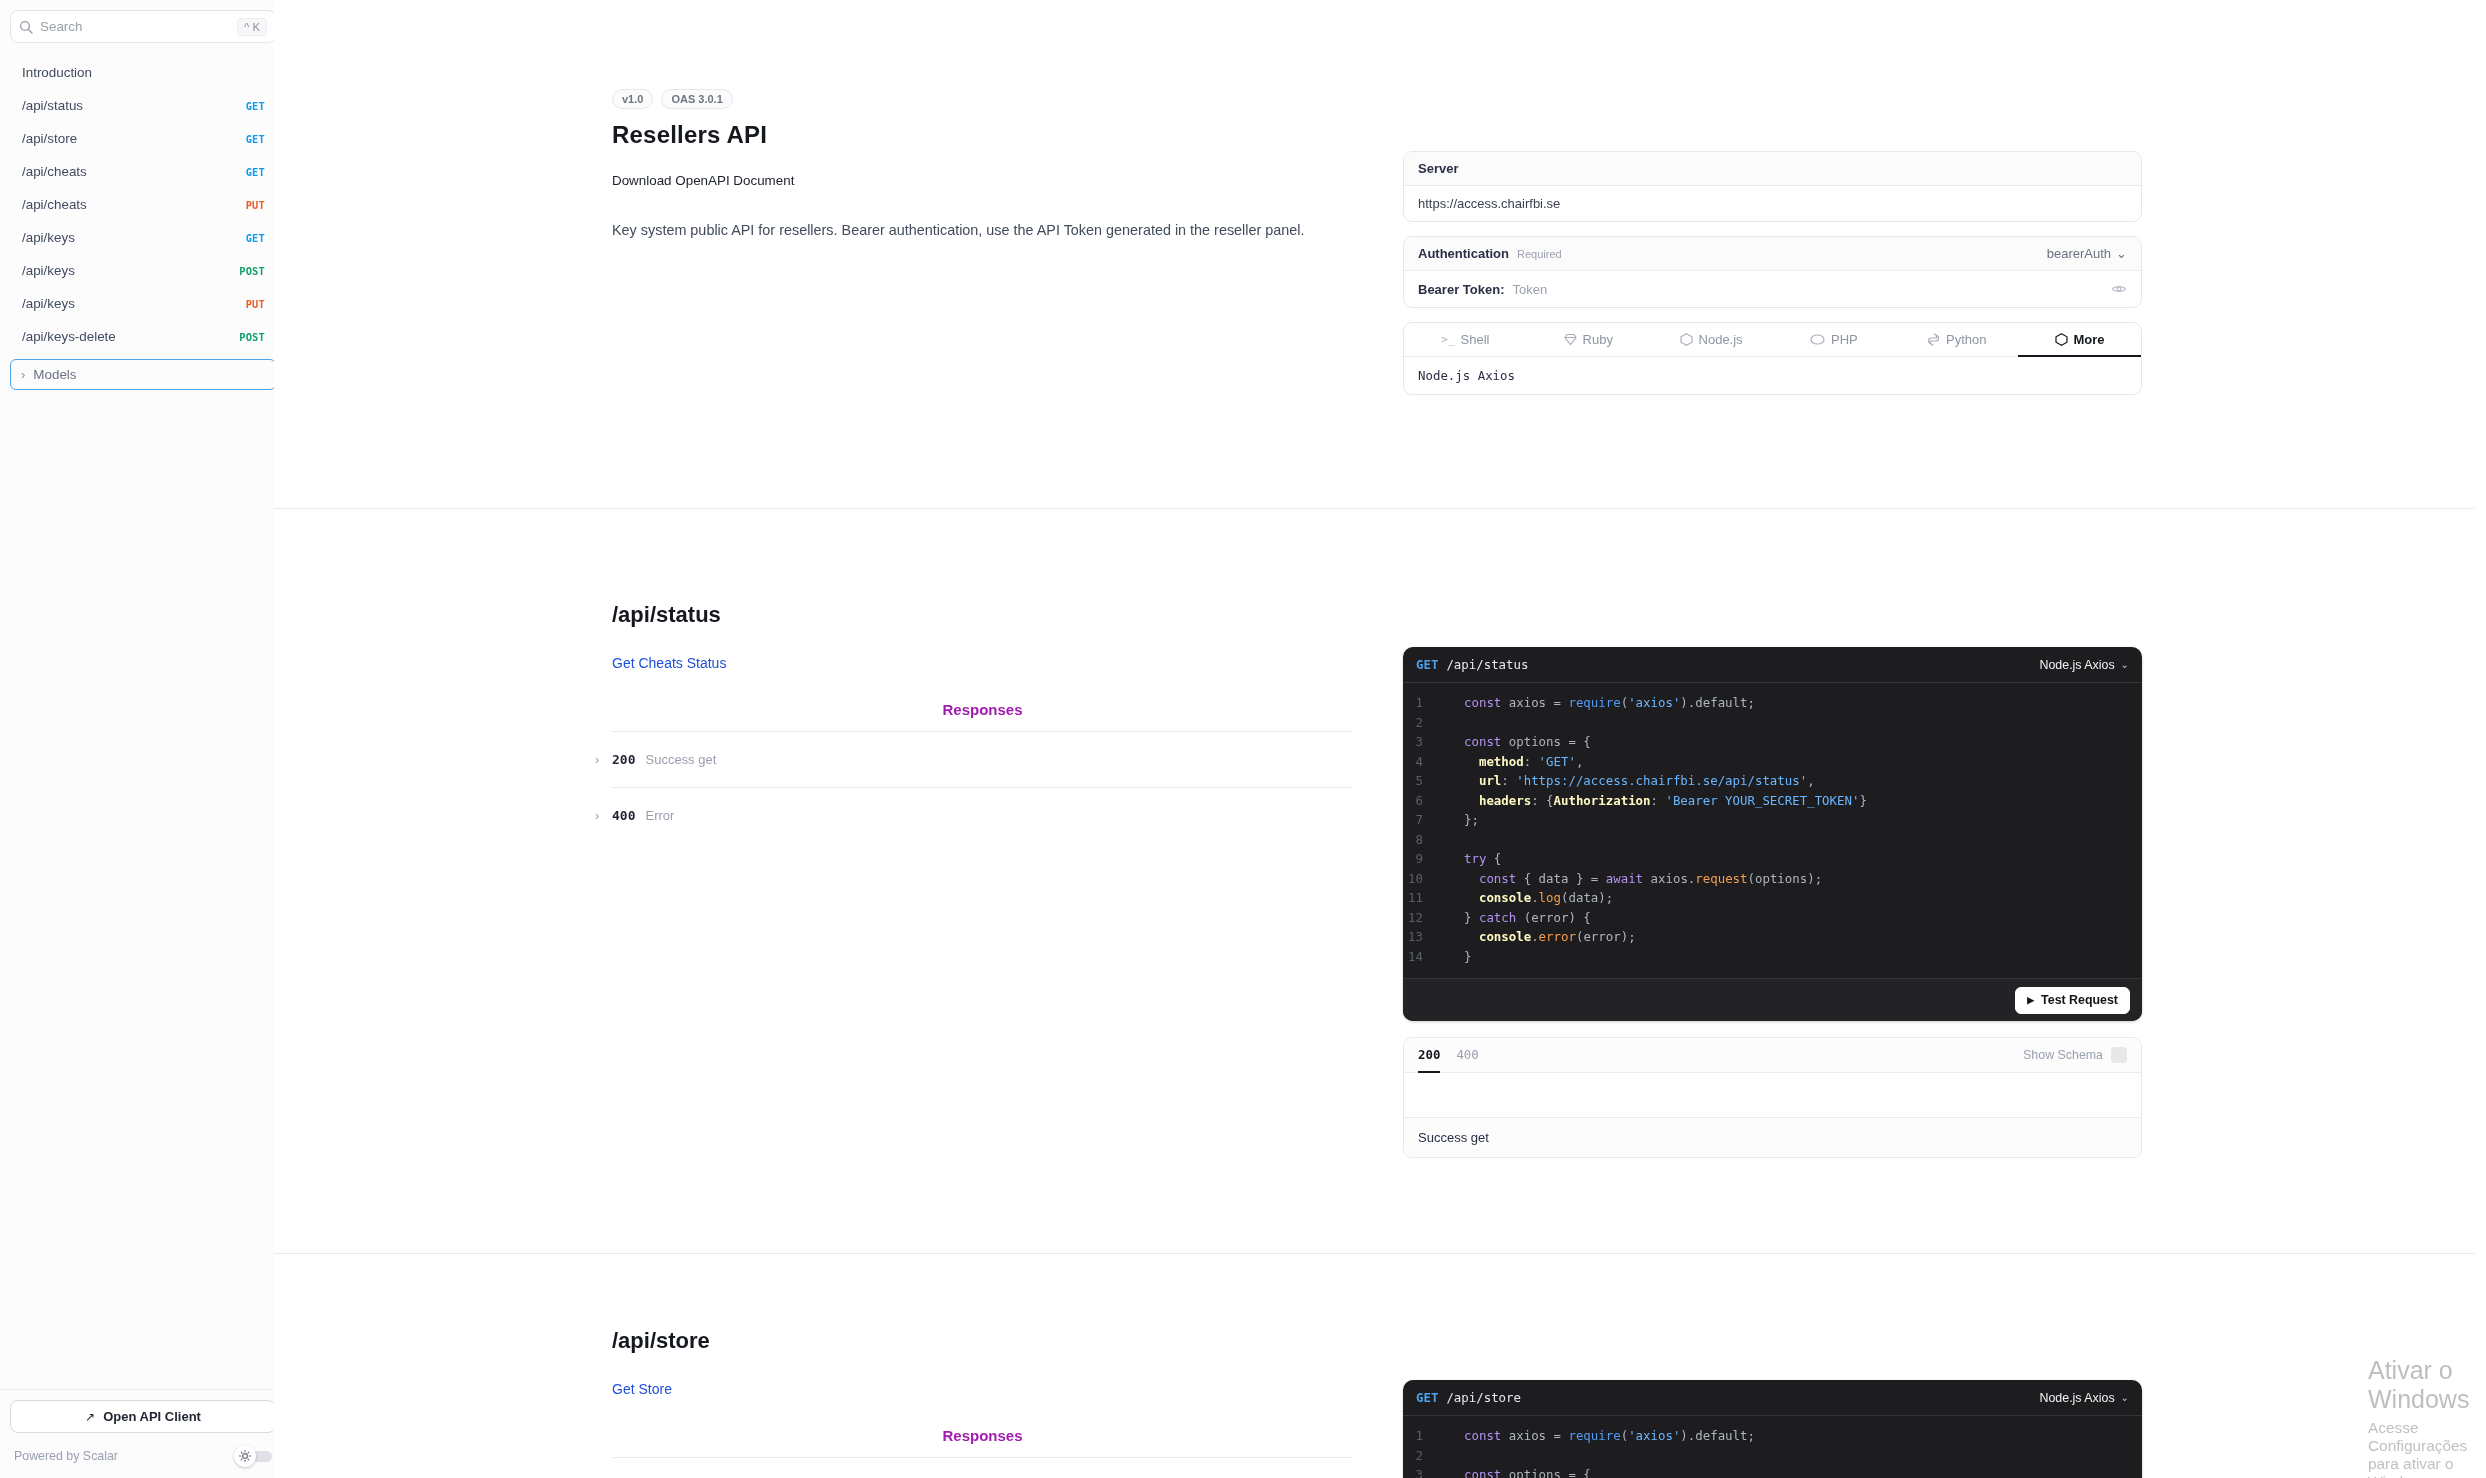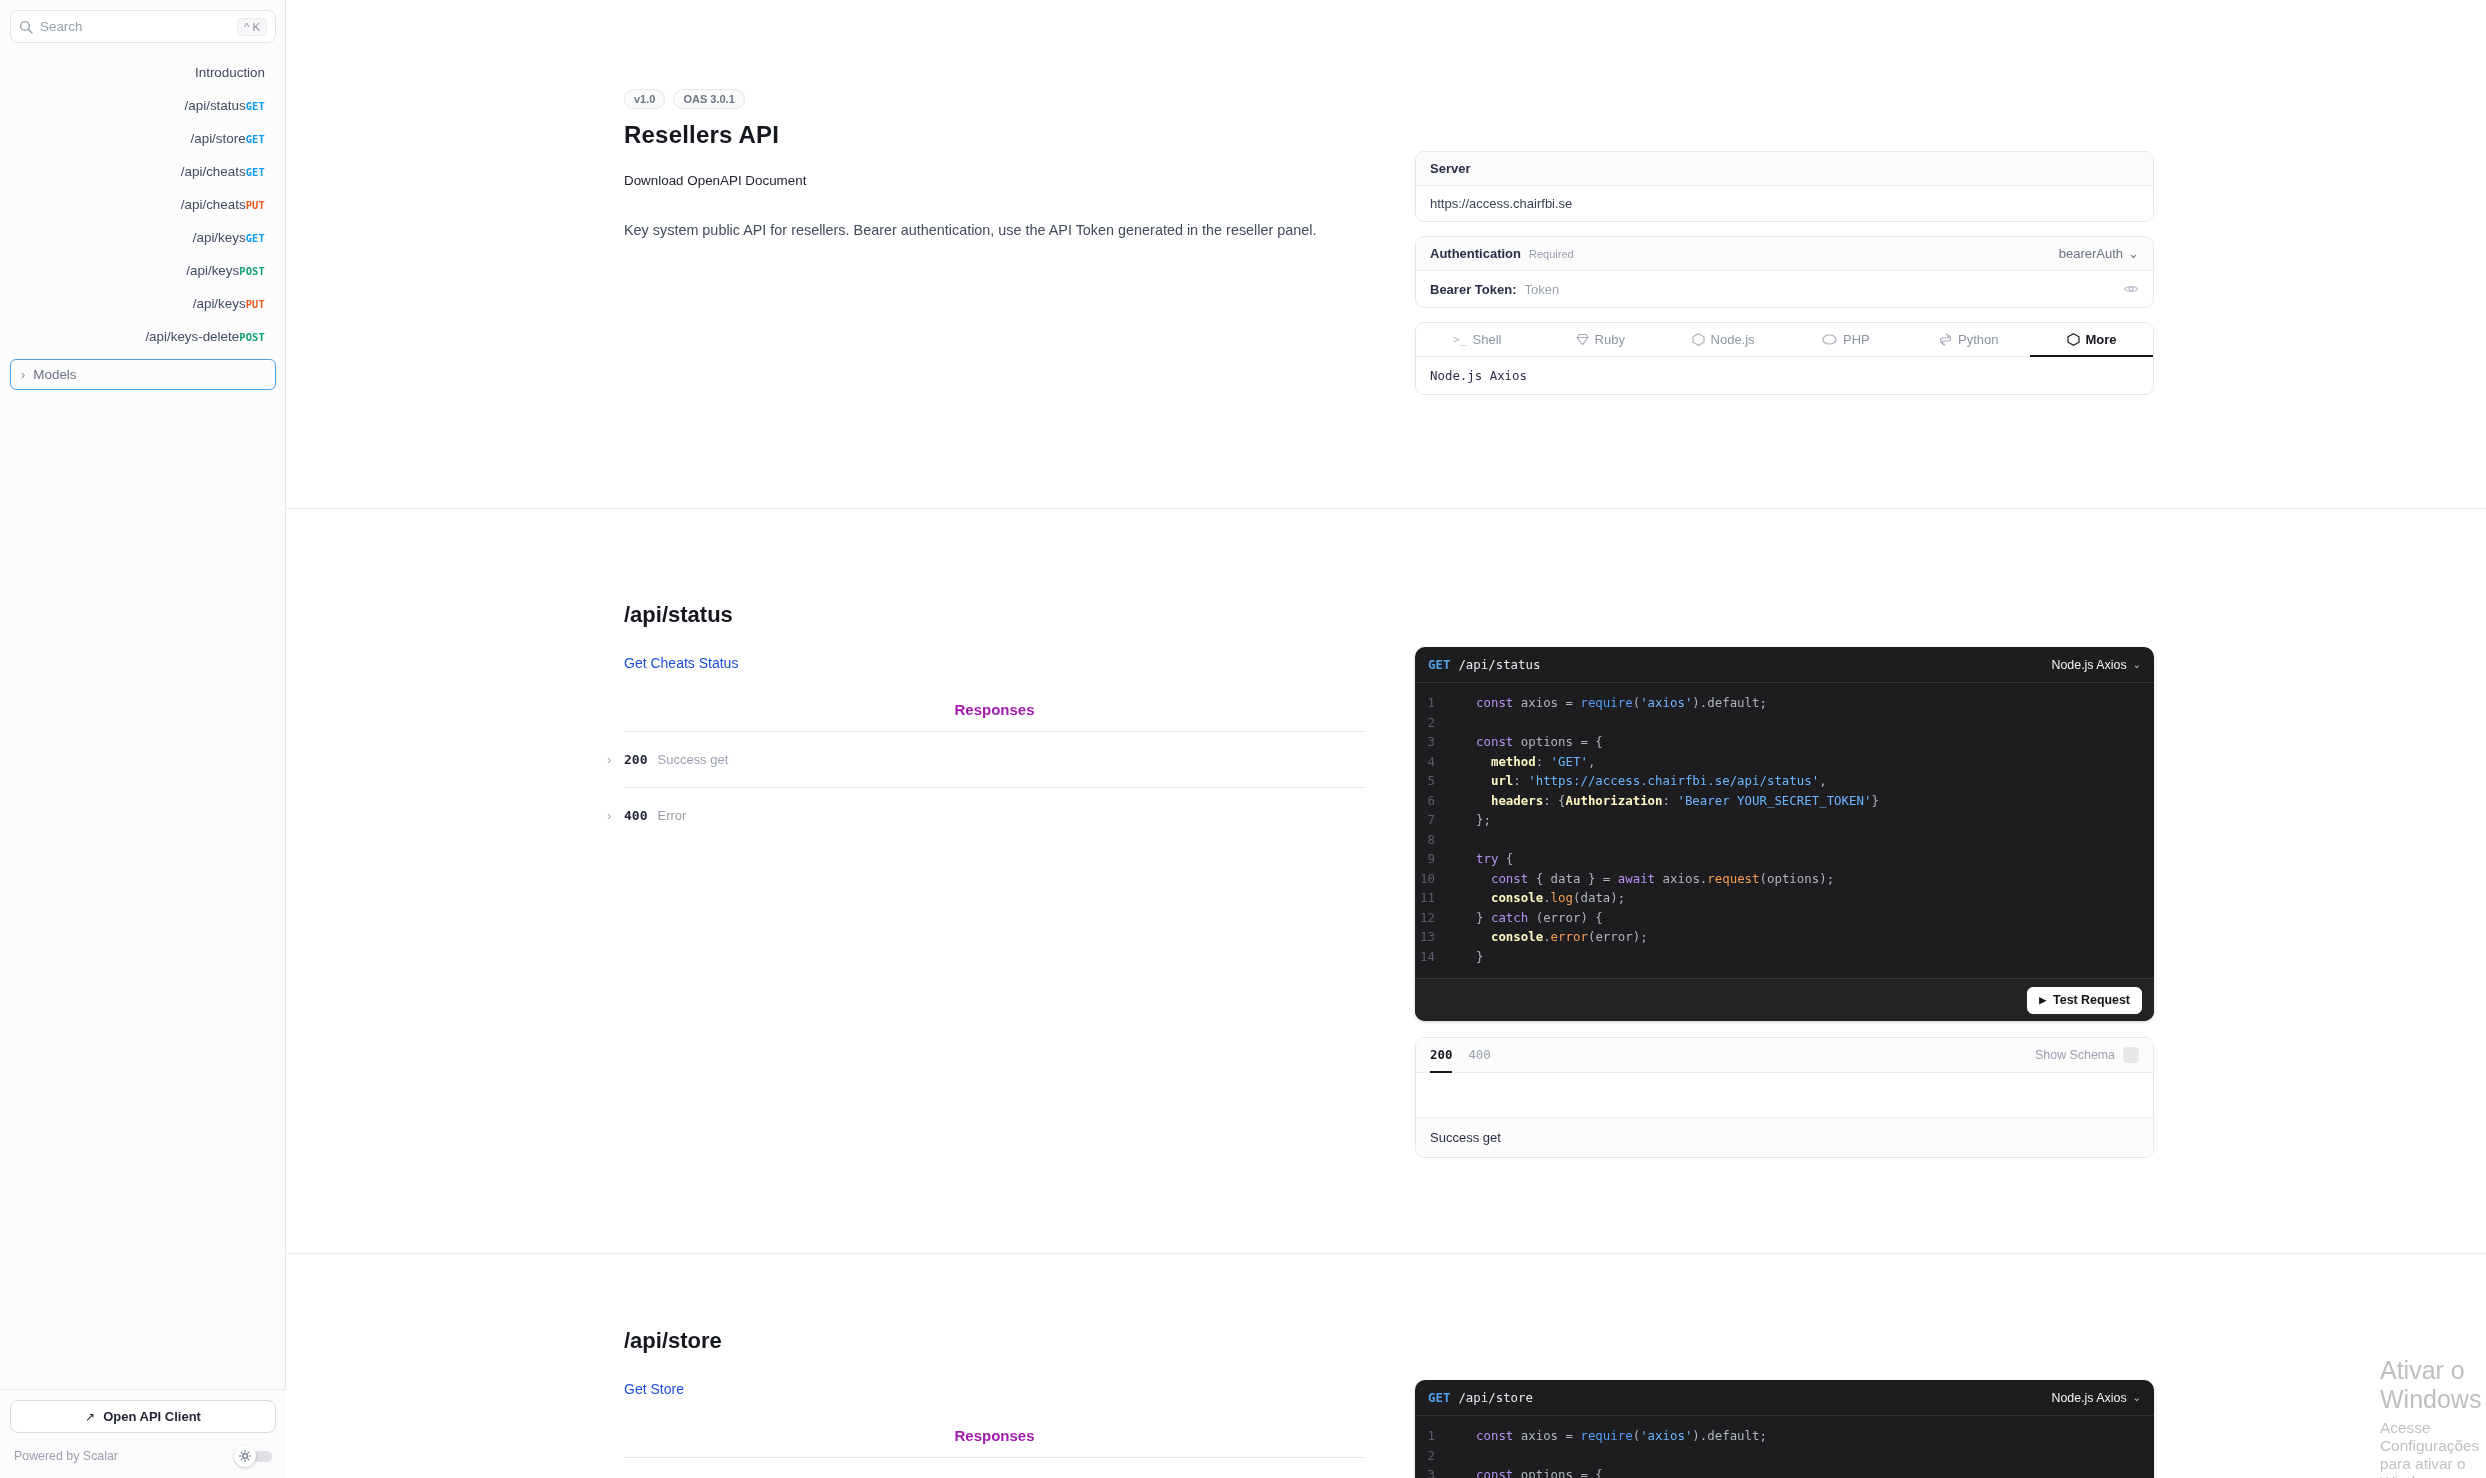--- a/index.html
+++ b/index.html
@@ -7,39 +7,39 @@
   body { font-family:"Liberation Sans", sans-serif; color:#2a2f45; }
   .page { position:relative; width:2487px; height:1479px; overflow:hidden; background:#fff;padding-left:42px; }
 
   
   .sidebar { position:absolute; left:0; top:0; width:286px; height:1479px; background:#fcfcfd; border-right:1px solid #e7e7ea; }
   .search-box { position:absolute; left:10px; top:10px; width:266px; height:33px; background:#fff; border:1px solid #e3e4e8; border-radius:8px; display:flex; align-items:center; padding:0 8px; cursor:pointer; }
   .search-box .ph { color:#9aa1ad; font-size:13.4px; margin-left:7px; flex:1; }
   .search-box .kbd { color:#8b919d; font-size:11.4px; background:#f7f7f9; border:1px solid #ededf0; border-radius:4px; padding:2px 6px; }
   .nav { position:absolute; left:0; top:56px; width:286px; }
   .nav-item { height:33px; display:flex; align-items:center; padding:0 21px 0 22px; font-size:13.4px; color:#414b5f; cursor:pointer; }
-  .nav-item .lbl { flex:1;text-align:right; }
+  .nav-item .lbl { flex:1; }
   .badge { font-family:"DejaVu Sans Mono", monospace; font-size:10.4px; font-weight:bold; letter-spacing:0.2px; }
   .m-get { color:#0c9bf0; }
   .m-put { color:#f05c1d; }
   .m-post { color:#10a06a; }
   .models-box { margin:6px 10px 0 10px; height:31px; border:1px solid #4da3e8; border-radius:6px; display:flex; align-items:center; padding:0 10px; cursor:pointer; }
   .models-box .chev { color:#8b919d; font-size:13px; margin-right:8px; }
   .models-box .lbl { color:#6b7280; font-size:13.4px; }
   .sidebar-footer { position:absolute; left:0; bottom:0; width:286px; background:#fcfcfd; border-top:1px solid #ebebee; padding:10px 10px 12px 10px; }
   .open-api-btn { width:100%; height:33px; background:#fff; border:1px solid #d9dbe0; border-radius:8px; display:flex; align-items:center; justify-content:center; gap:8px; font-size:13px; font-weight:bold; color:#1f2430; cursor:pointer; }
   .open-api-btn .arr { font-size:12px; font-weight:normal; }
   .powered-row { margin-top:12px; display:flex; align-items:center; padding:0 4px; }
   .powered-row .txt { flex:1; color:#9aa1ad; font-size:12.4px; }
   .theme-toggle { display:flex; align-items:center; cursor:pointer; }
   .sun-circle { width:22px; height:22px; border-radius:50%; background:#fff; box-shadow:0 1px 3px rgba(0,0,0,.22); display:flex; align-items:center; justify-content:center; z-index:1; }
   .toggle-pill { width:20px; height:11px; background:#dfe1e6; border-radius:6px; margin-left:-4px; }
 
   
-  .main { position:absolute; left:286px; top:0; width:2201px; height:1479px; background:#fff; }
+  .main { position:absolute; left:274px; top:0; width:2201px; height:1479px; background:#fff; }
   .hdiv { position:absolute; left:0; width:2201px; height:1px; background:#eaeaec; }
 
   .col-left { position:absolute; left:338px; width:741px; }
   .col-right { position:absolute; left:1129px; width:739px; }
 
   
   .pill-row { display:flex; gap:8px; }
   .pill { border:1px solid #e5e6ea; background:#fbfbfc; color:#6d7582; border-radius:10px; font-size:11px; font-weight:bold; padding:3px 9px; }
   .page-title { margin-top:12px; font-size:24px; font-weight:bold; color:#15181e; letter-spacing:0.2px; }
   .dl-link { display:inline-block; margin-top:24px; font-size:13.4px; color:#1c212b; text-underline-offset:3px; cursor:pointer; }

